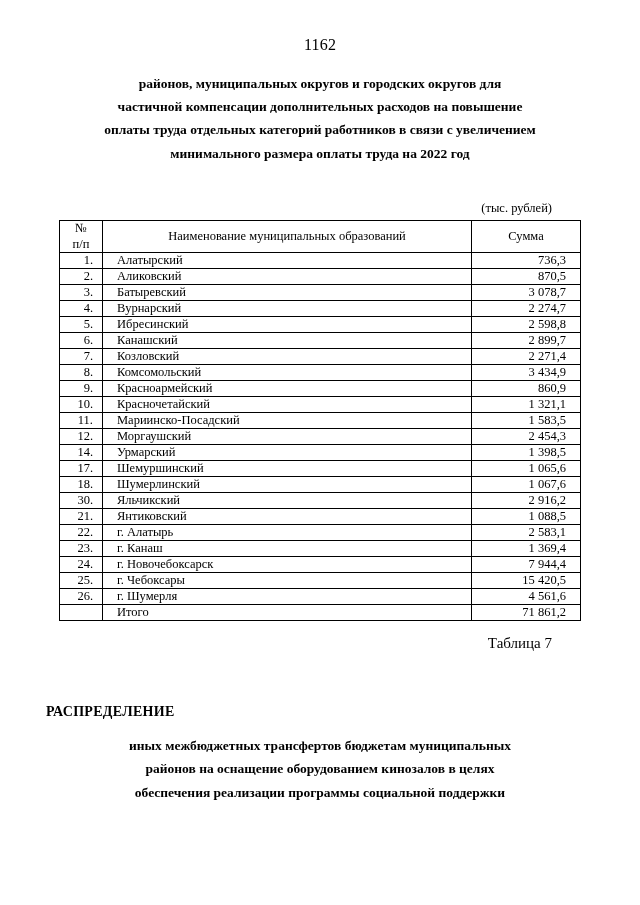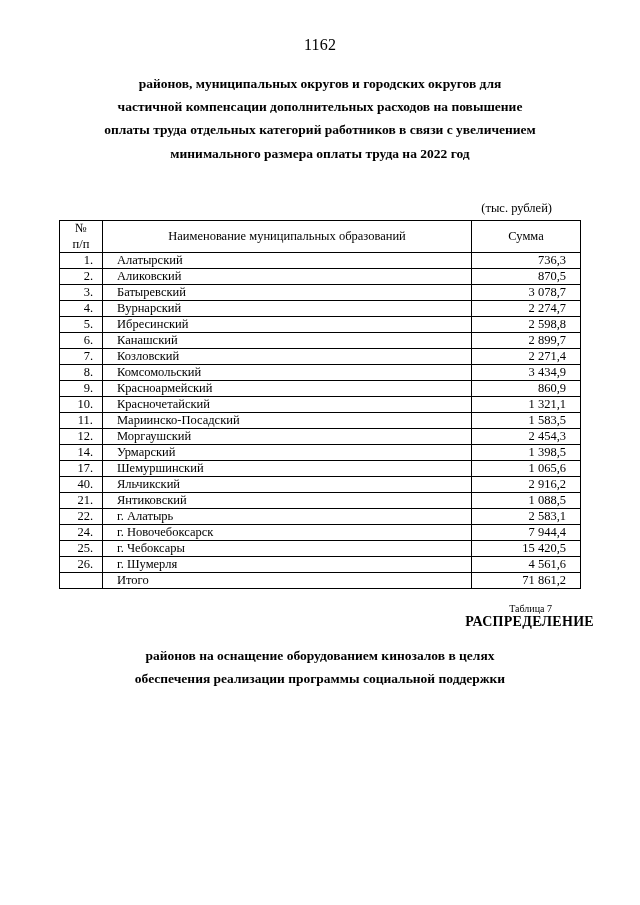--- a/index.html
+++ b/index.html
@@ -84,28 +84,29 @@
     padding-left: 14px;
     white-space: nowrap;
   }
   tbody tr td.c-sum {
     text-align: right;
     padding-right: 14px;
     white-space: nowrap;
   }
   .table-caption {
     text-align: right;
-    font-size: 10px;
+    font-size: 15px;
     margin-top: 14px;
     margin-right: 42px;
   }
   .section-title {
-    text-align: right;
+    text-align: left;
     font-weight: bold;
     font-size: 14px;
+    margin-top: 52px;
     letter-spacing: 0.3px;
   }
   .section-sub {
     margin-top: 14px;
     text-align: center;
     font-weight: bold;
     font-size: 13.5px;
     line-height: 1.72;
   }
   .section-sub div {
@@ -204,35 +205,45 @@
           <td class="c-num">14.</td>
           <td class="c-name">Урмарский</td>
           <td class="c-sum">1 398,5</td>
         </tr>
       <tr>
           <td class="c-num">17.</td>
           <td class="c-name">Шемуршинский</td>
           <td class="c-sum">1 065,6</td>
         </tr>
       <tr>
-          <td class="c-num">40.</td>
+          <td class="c-num">18.</td>
+          <td class="c-name">Шумерлинский</td>
+          <td class="c-sum">1 067,6</td>
+        </tr>
+      <tr>
+          <td class="c-num">30.</td>
           <td class="c-name">Яльчикский</td>
           <td class="c-sum">2 916,2</td>
         </tr>
       <tr>
           <td class="c-num">21.</td>
           <td class="c-name">Янтиковский</td>
           <td class="c-sum">1 088,5</td>
         </tr>
       <tr>
           <td class="c-num">22.</td>
           <td class="c-name">г. Алатырь</td>
           <td class="c-sum">2 583,1</td>
         </tr>
       <tr>
+          <td class="c-num">23.</td>
+          <td class="c-name">г. Канаш</td>
+          <td class="c-sum">1 369,4</td>
+        </tr>
+      <tr>
           <td class="c-num">24.</td>
           <td class="c-name">г. Новочебоксарск</td>
           <td class="c-sum">7 944,4</td>
         </tr>
       <tr>
           <td class="c-num">25.</td>
           <td class="c-name">г. Чебоксары</td>
           <td class="c-sum">15 420,5</td>
         </tr>
       <tr>
@@ -246,17 +257,18 @@
           <td class="c-sum">71 861,2</td>
         </tr>
     </tbody>
   </table>
 
   <div class="table-caption">Таблица 7</div>
 
   <div class="section-title">РАСПРЕДЕЛЕНИЕ</div>
 
   <div class="section-sub">
+    <div>иных межбюджетных трансфертов бюджетам муниципальных</div>
     <div>районов на оснащение оборудованием кинозалов в целях</div>
     <div>обеспечения реализации программы социальной поддержки</div>
   </div>
 
 </div>
 
 </body></html>

